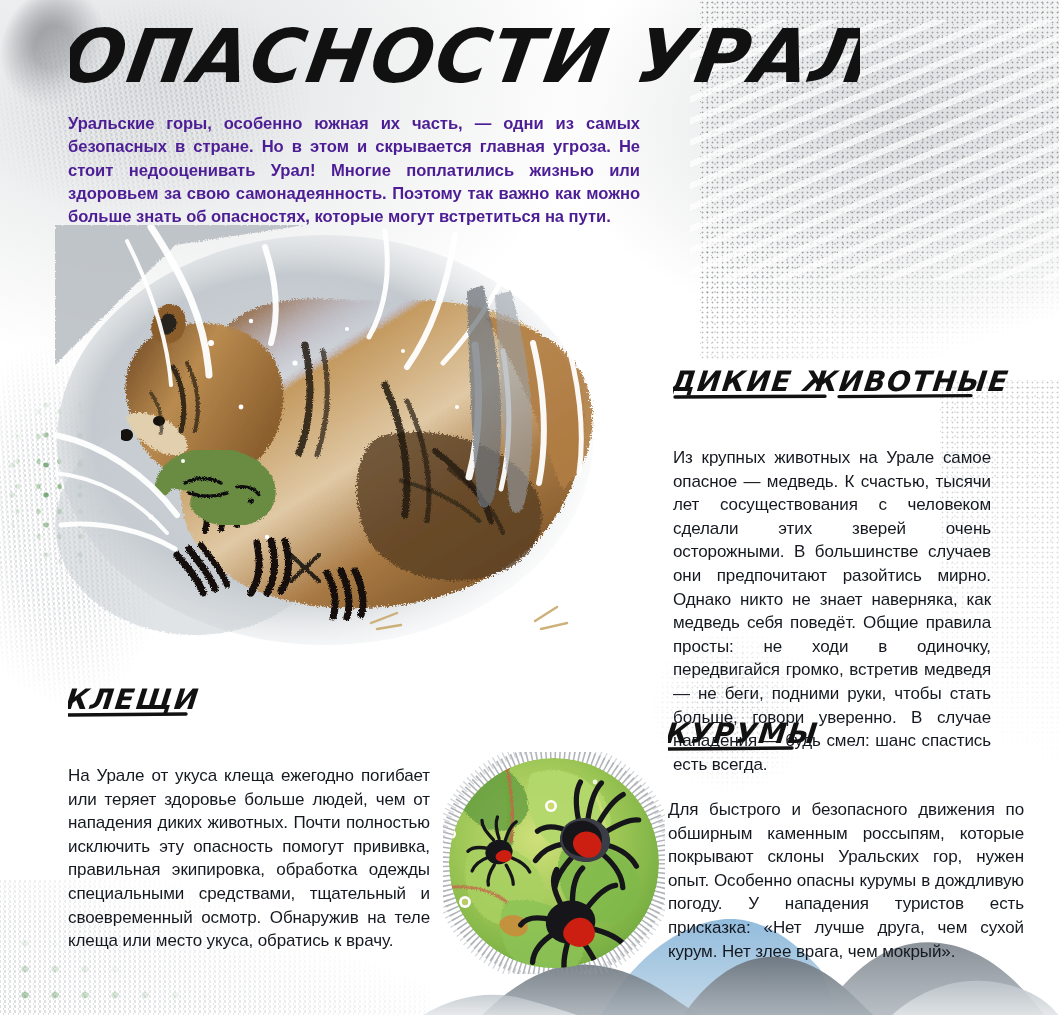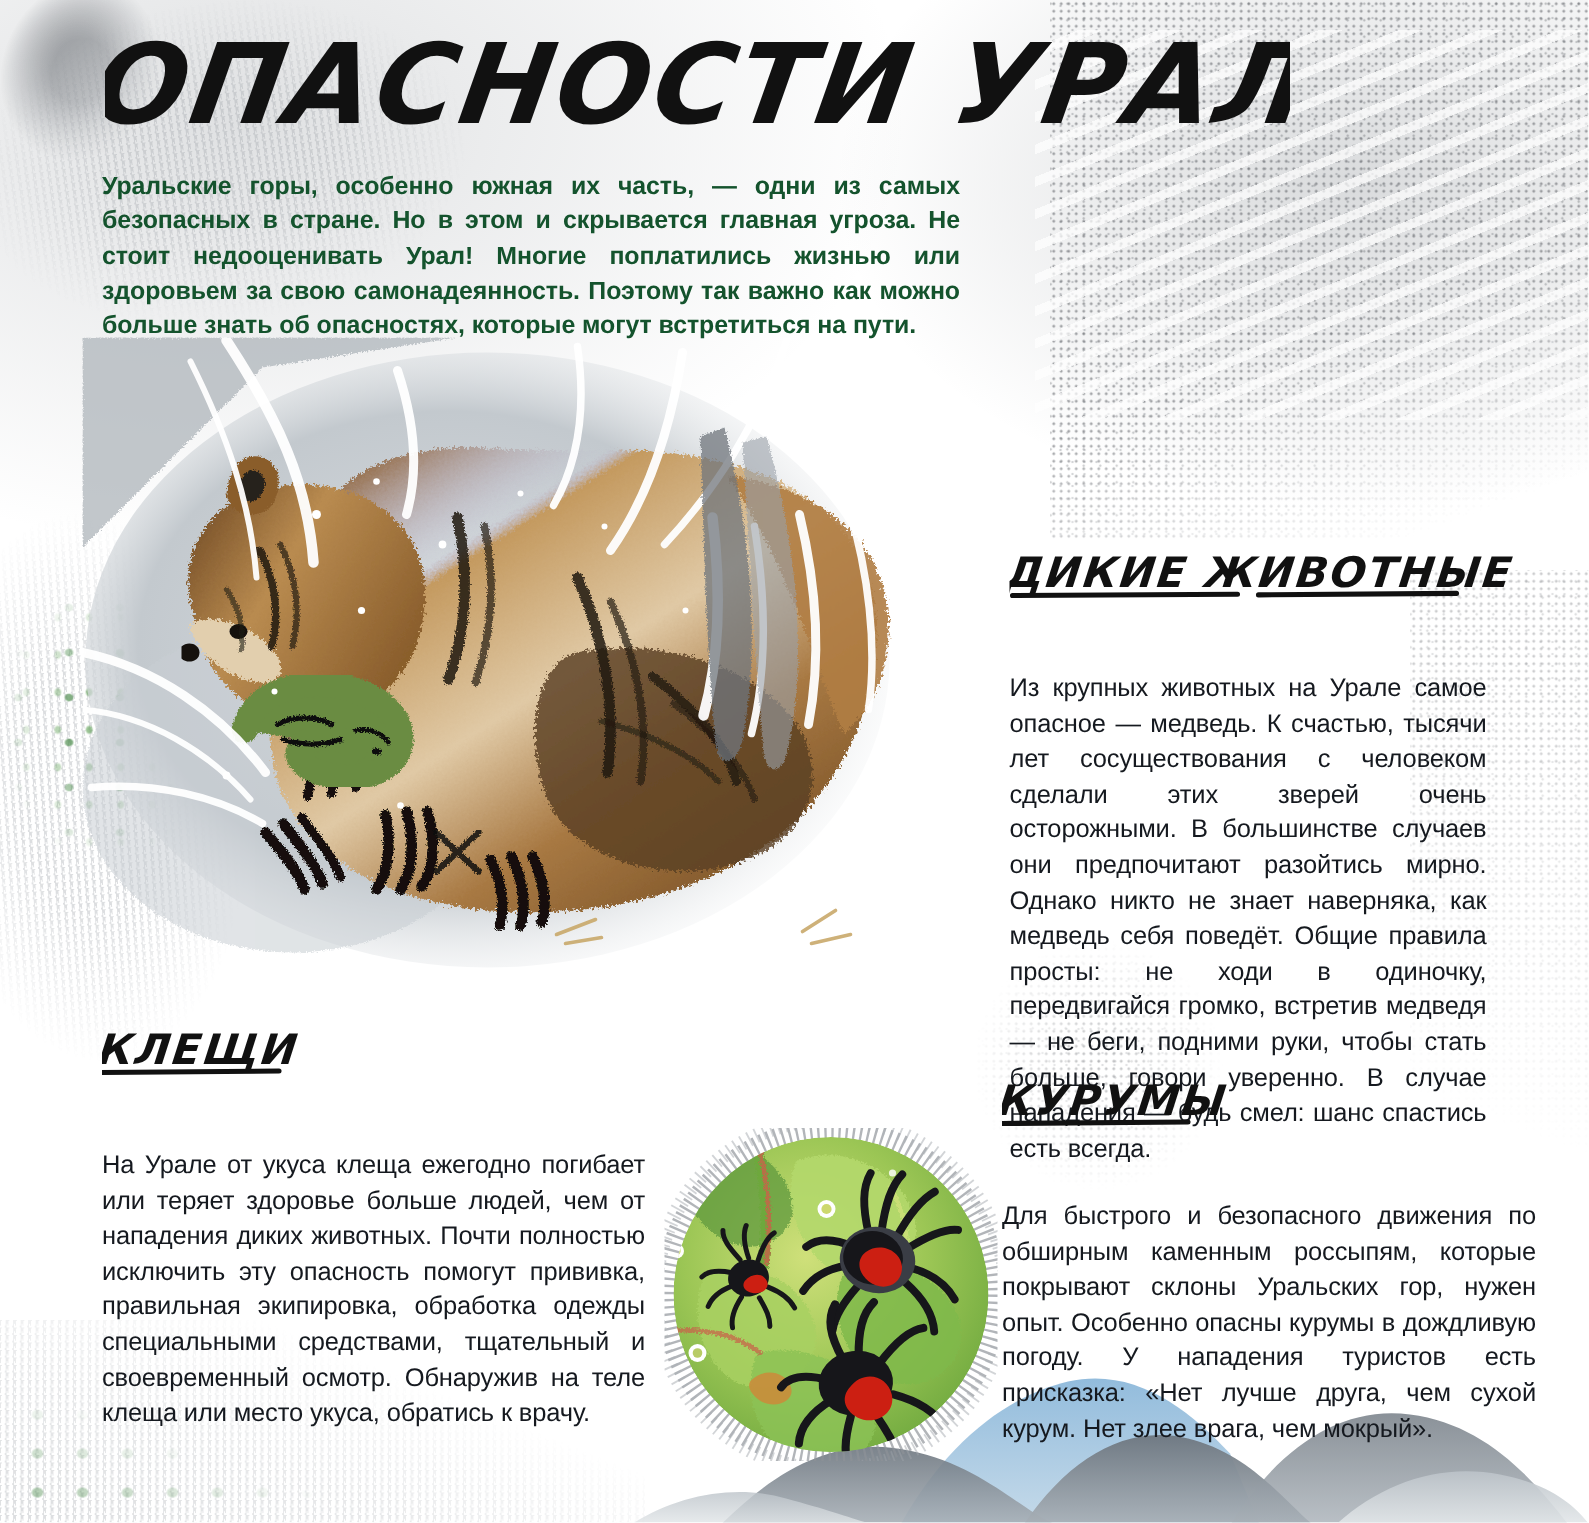--- a/index.html
+++ b/index.html
@@ -151,21 +151,21 @@
     width: 790px; height: 86px;
   }
 
   #intro {
     position: absolute;
     left: 68px; top: 112px;
     width: 572px;
     font-size: 16.6px;
     font-weight: bold;
     line-height: 23.3px;
-    color: #14532d;
+    color: #4c1d95;
     letter-spacing: -0.05px;
     text-align: justify;
     font-stretch: condensed;
   }
 
   .section { position: absolute; }
 
   .section-heading {
     height: 34px;
     margin-bottom: 9px;

